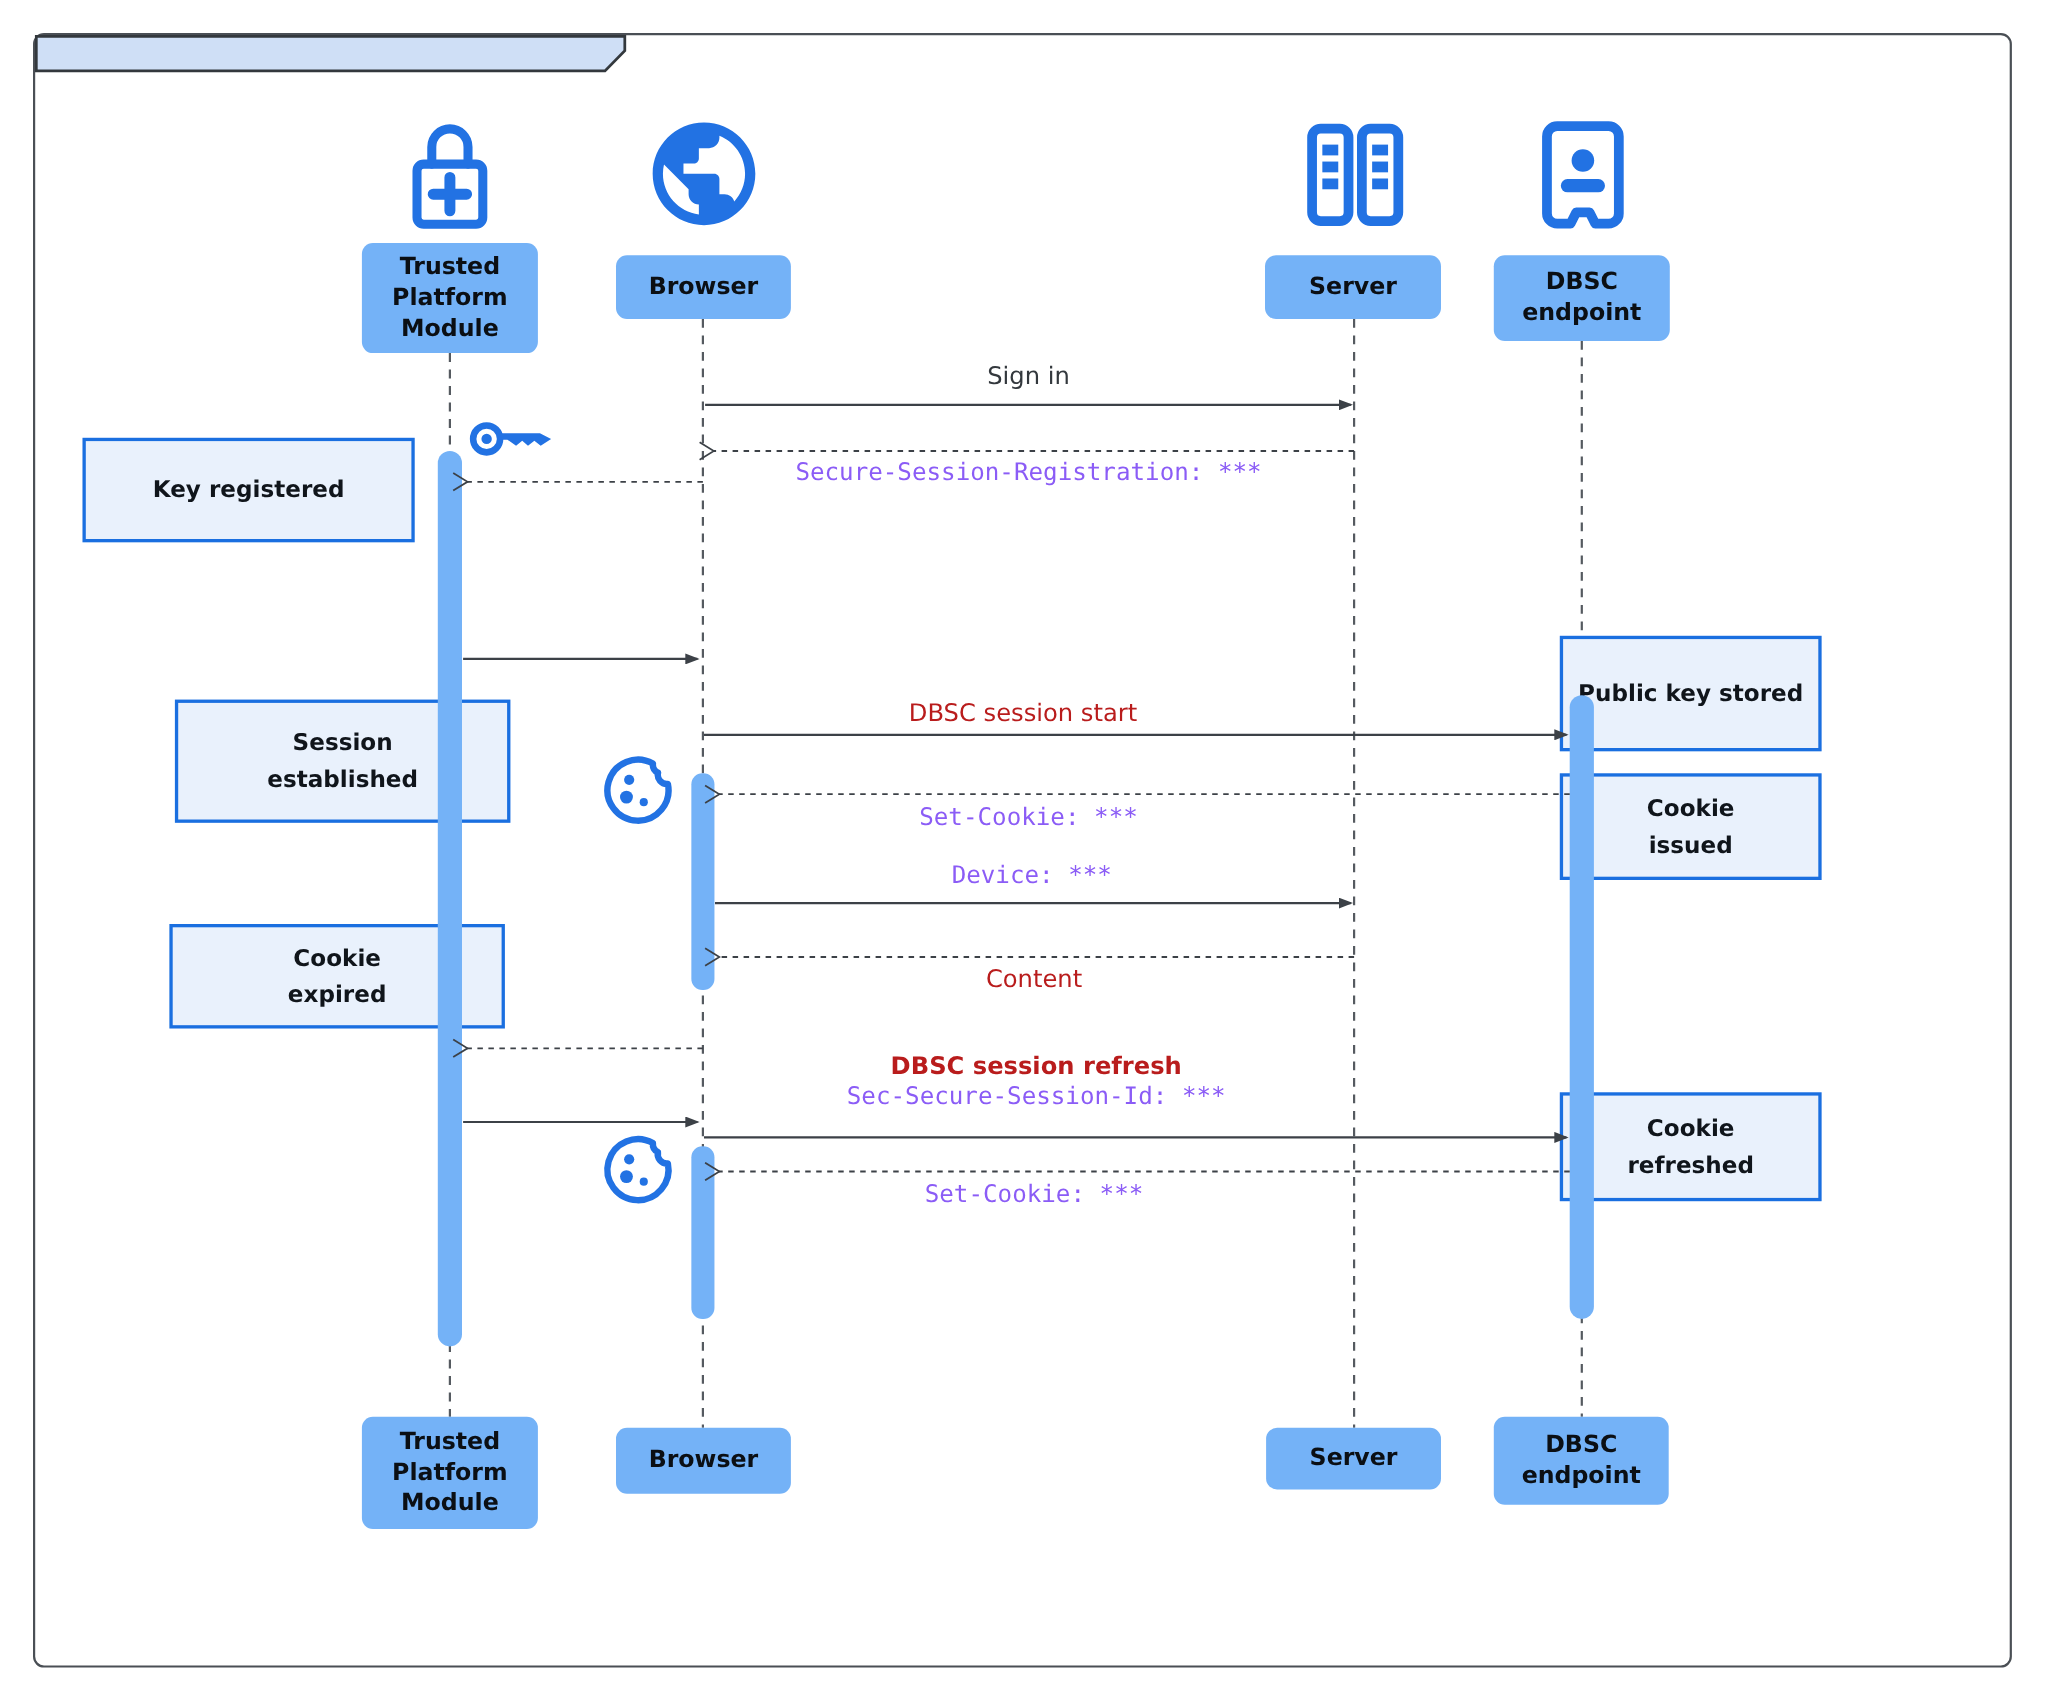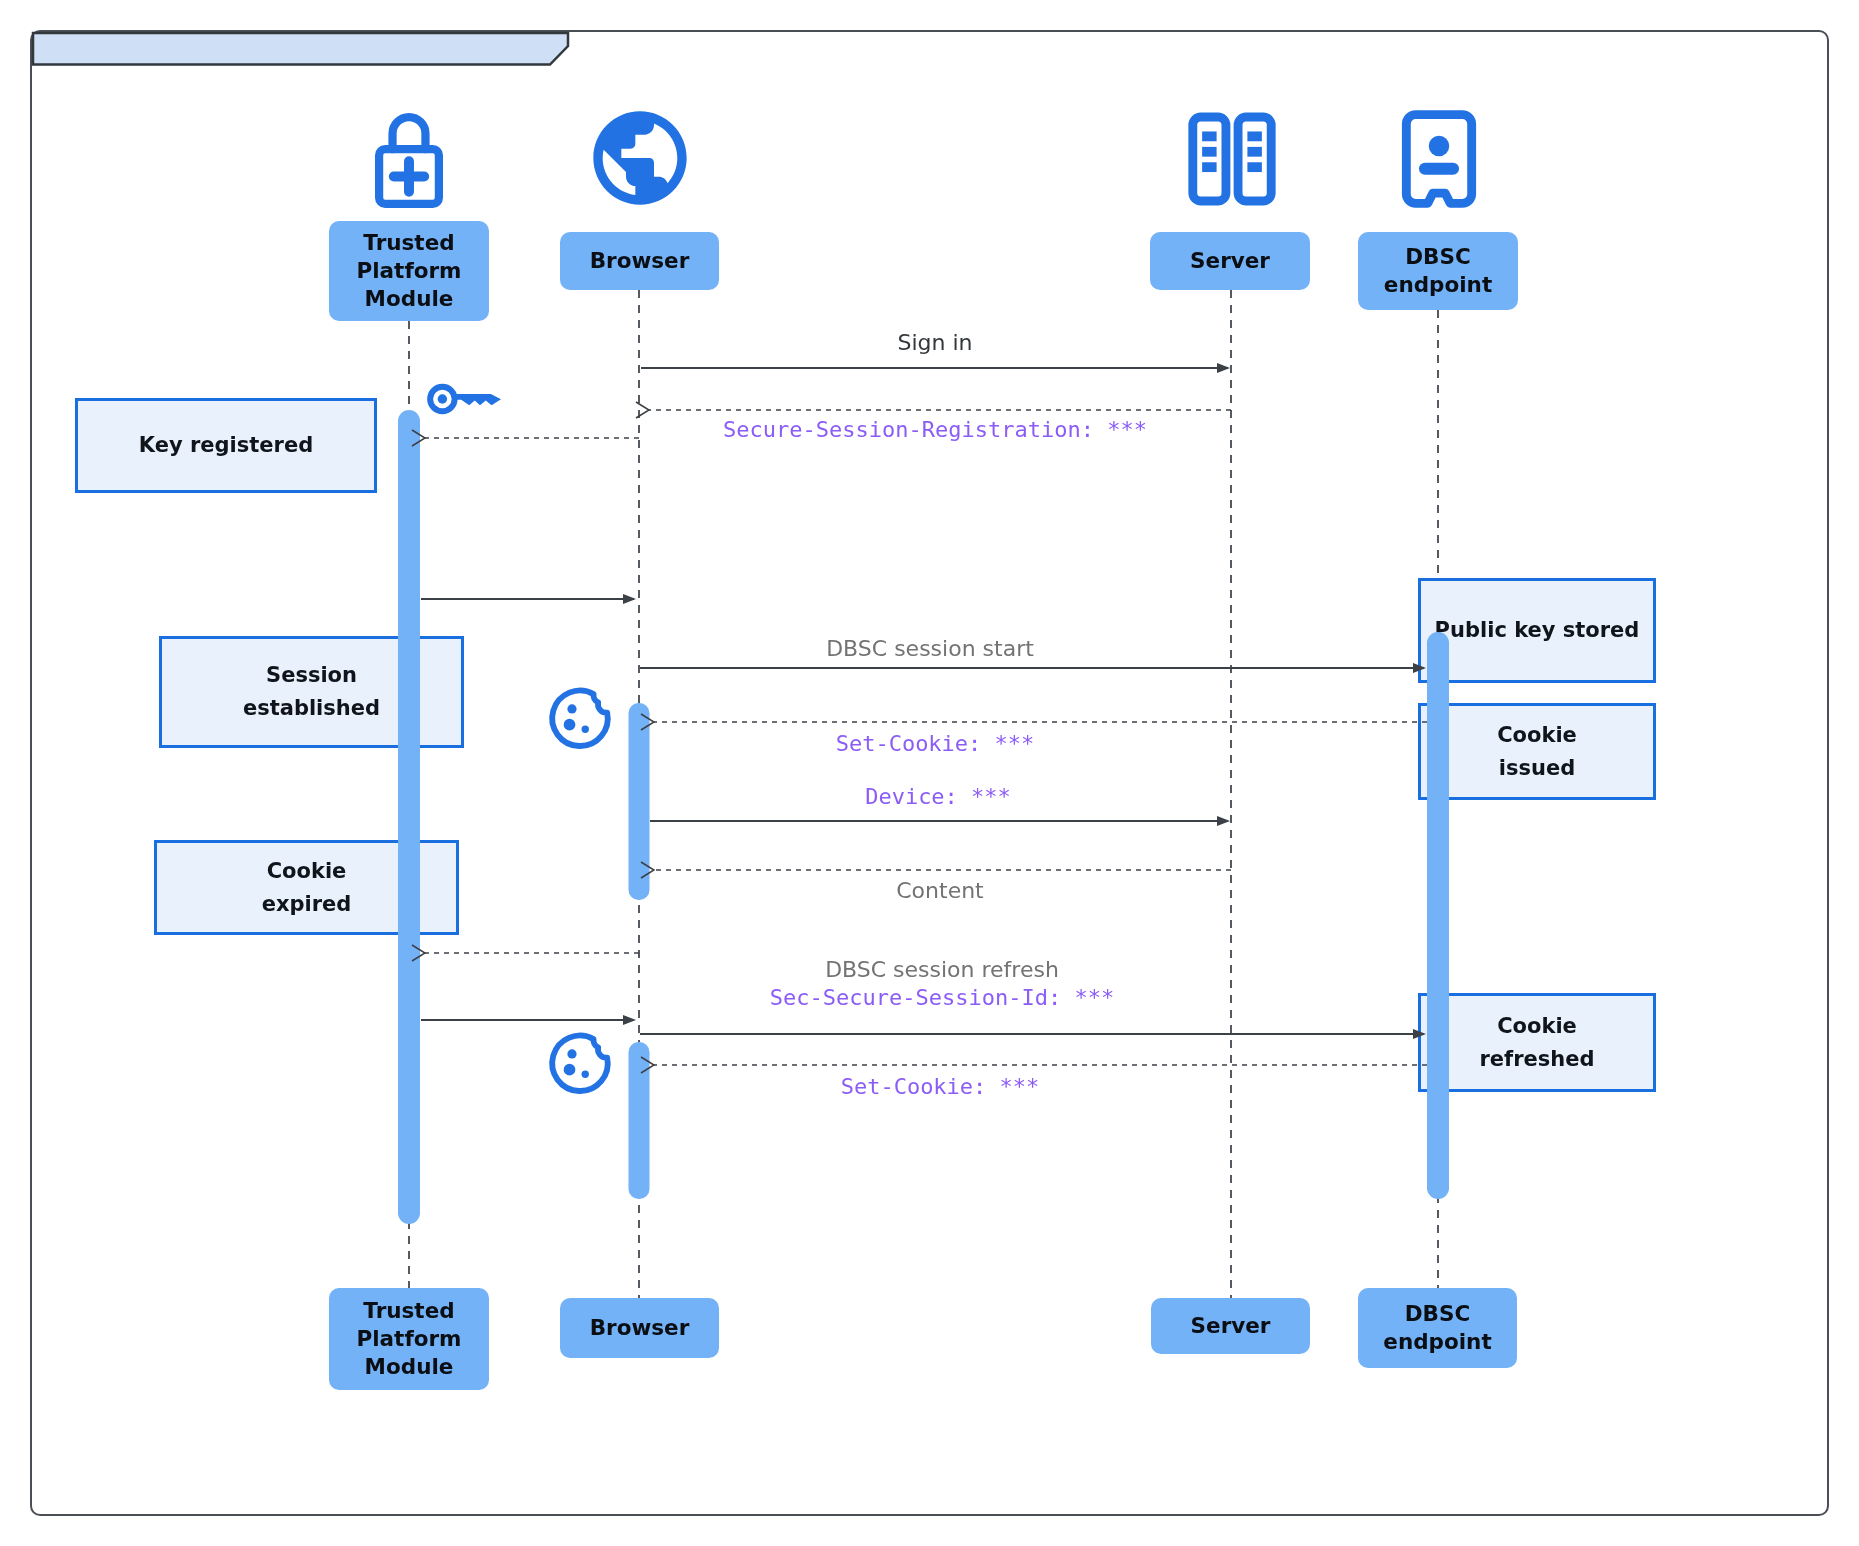--- a/index.html
+++ b/index.html
@@ -35,21 +35,21 @@
   .actor{
     position:absolute;z-index:4;background:var(--actor_fill);border-radius:10px;
     display:flex;align-items:center;justify-content:center;text-align:center;
     font-weight:bold;font-size:21.5px;color:#0b0f14;line-height:1.3;
   }
   .msg-label{
     position:absolute;z-index:4;transform:translateX(-50%);
     white-space:nowrap;text-align:center;
   }
   .msg-label.dark{font-size:22px;color:#33383d;}
-  .msg-label.gray{font-size:22px;color:#737373;}
+  .msg-label.gray{font-size:22px;color:#b91c1c;}
   .msg-label.mono{font-family:"DejaVu Sans Mono","Liberation Mono",monospace;font-size:22px;color:#8b5cf6;}
   .icon{position:absolute;z-index:4;}
   .ic-stroke{stroke:var(--accent);fill:none;stroke-linecap:round;stroke-linejoin:round;}
   .ic-fill{fill:var(--accent);}
 </style>
 </head>
 <body>
 
 <div id="canvas">
 
@@ -106,21 +106,21 @@
   </svg>
 
   <div id="diagram-title">Device Bound Session Credentials flow</div>
 
   <div class="msg-label dark" style="left:935px;top:330px;">Sign in</div>
   <div class="msg-label mono" style="left:935px;top:417px;">Secure-Session-Registration: ***</div>
   <div class="msg-label gray" style="left:930px;top:636px;">DBSC session start</div>
   <div class="msg-label mono" style="left:935px;top:731px;">Set-Cookie: ***</div>
   <div class="msg-label mono" style="left:938px;top:784px;">Device: ***</div>
   <div class="msg-label gray" style="left:940px;top:878px;">Content</div>
-  <div class="msg-label gray" style="left:942px;top:957px;">DBSC session refresh</div>
+  <div class="msg-label gray" style="left:942px;top:957px;font-weight:bold;">DBSC session refresh</div>
   <div class="msg-label mono" style="left:942px;top:985px;">Sec-Secure-Session-Id: ***</div>
   <div class="msg-label mono" style="left:940px;top:1074px;">Set-Cookie: ***</div>
 
   <div class="actor" style="left:329px;top:221px;width:160px;height:100px;">Trusted Platform Module</div>
   <div class="actor" style="left:560px;top:232px;width:159px;height:58px;">Browser</div>
   <div class="actor" style="left:1150px;top:232px;width:160px;height:58px;">Server</div>
   <div class="actor" style="left:1358px;top:232px;width:160px;height:78px;">DBSC endpoint</div>
 
   <div class="actor" style="left:329px;top:1288px;width:160px;height:102px;">Trusted Platform Module</div>
   <div class="actor" style="left:560px;top:1298px;width:159px;height:60px;">Browser</div>

